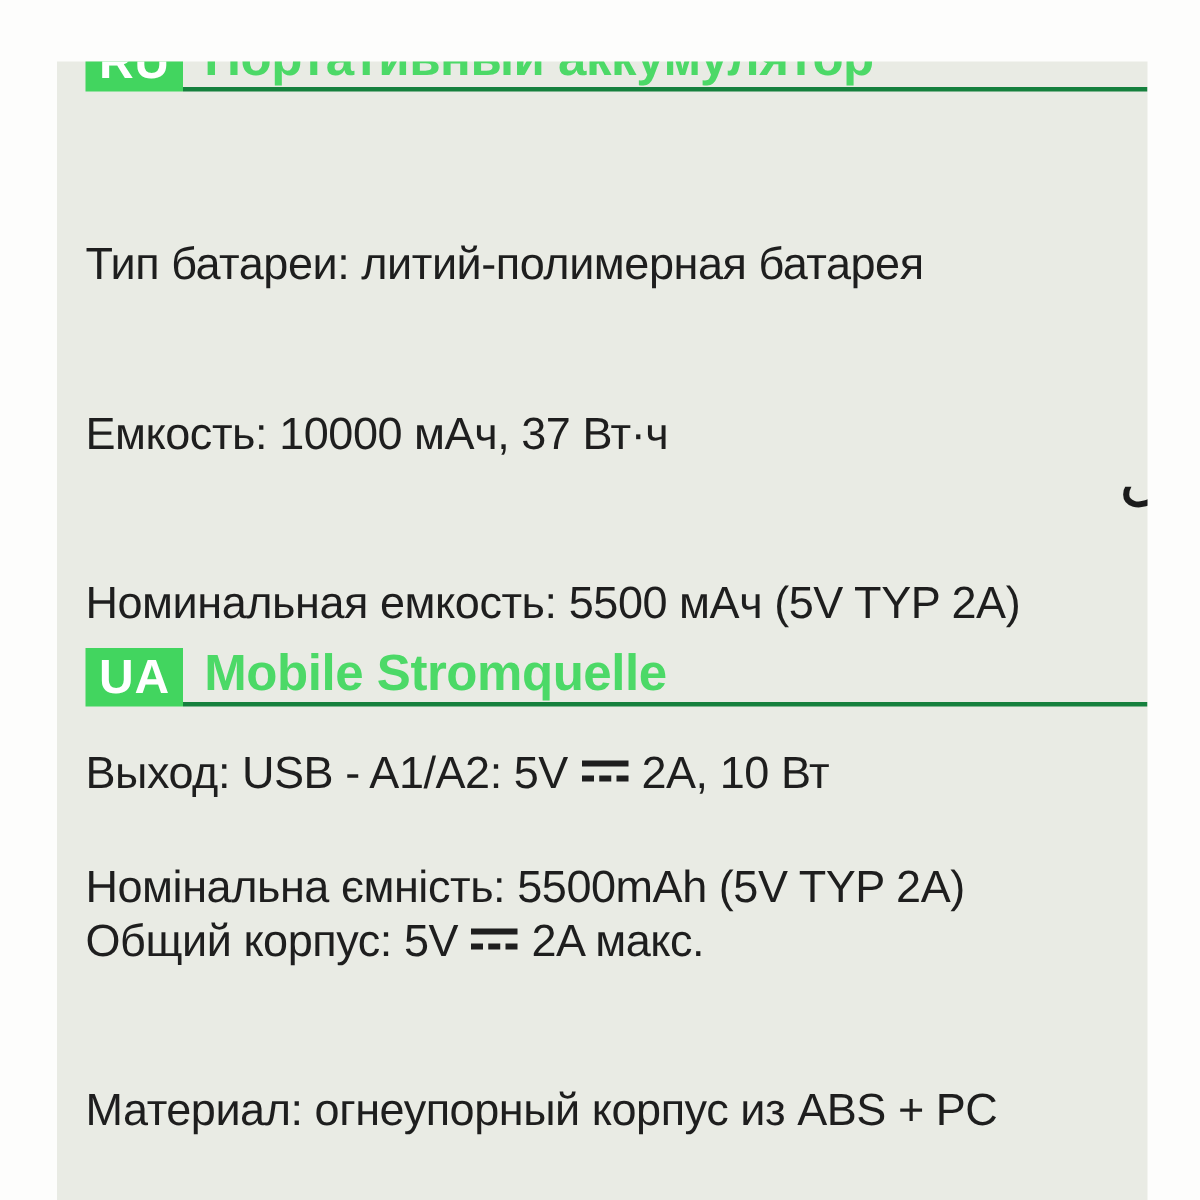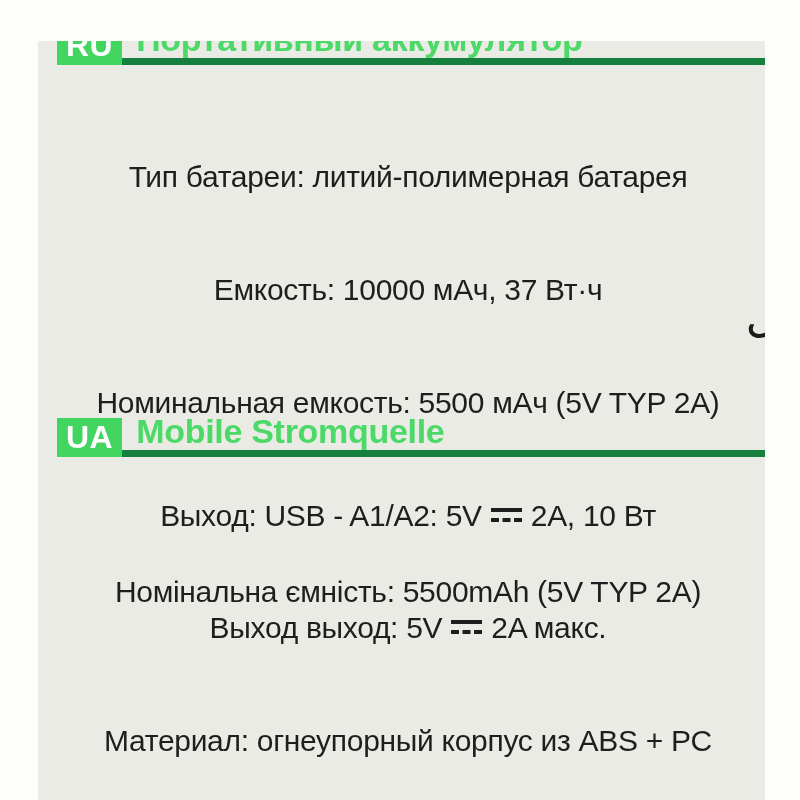--- a/index.html
+++ b/index.html
@@ -23,34 +23,34 @@
   }
   
   .header {
     position: absolute;
     left: 19px;
     right: 0;
     display: flex;
     align-items: flex-end;
   }
   .header-ru { top: -20px; }
-  .header-ua { top: 372px; }
+  .header-ua { top: 390px; }
   .badge {
     display: block;
     background: #42d55f;
     color: #ffffff;
     font-weight: 700;
     font-size: 32px;
     line-height: 34px;
     padding: 2px 9px 3px;
     letter-spacing: 0.5px;
   }
   .title-wrap {
     flex: 1;
-    border-bottom: 7px solid #15803d;
+    border-bottom: 3px solid #15803d;
     padding: 0 16px 0 14px;
   }
   .title {
     display: inline-block;
     color: #4cd967;
     font-weight: 700;
     font-size: 34px;
     line-height: 37px;
     letter-spacing: -0.3px;
   }
@@ -60,21 +60,21 @@
     left: 19px;
     right: 6px;
     font-size: 30px;
     line-height: 37.6px;
     color: #1e1e1e;
     letter-spacing: -0.3px;
     white-space: pre-wrap;
   }
   .lines-ru { top: 42px; }
   .lines-ua { top: 457px; }
-  .line { height: 37.6px; text-align: center; }
+  .line { height: 37.6px; }
   
   .dc {
     display: inline-block;
     box-sizing: border-box;
     width: 31px;
     height: 14px;
     border-top: 4px solid #1e1e1e;
     border-bottom: 4px dashed #1e1e1e;
     margin: 0 9px;
     vertical-align: middle;
@@ -98,21 +98,21 @@
   <div class="header header-ru">
     <span class="badge">RU</span>
     <span class="title-wrap"><span class="title">Портативный аккумулятор</span></span>
   </div>
 
   <div class="lines lines-ru">
     <div class="line">Тип батареи: литий-полимерная батарея</div>
     <div class="line">Емкость: 10000 мАч, 37 Вт·ч</div>
     <div class="line">Номинальная емкость: 5500 мАч (5V TYP 2A)</div>
     <div class="line"><span>Выход: USB - A1/A2: 5V</span><span class="dc"></span><span>2A, 10 Вт</span></div>
-    <div class="line"><span>Выход выход: 5V</span><span class="dc"></span><span>2A макс.</span></div>
+    <div class="line"><span>Общий корпус: 5V</span><span class="dc"></span><span>2A макс.</span></div>
     <div class="line">Материал: огнеупорный корпус из ABS + PC</div>
     
   </div>
 
   <div class="edge-glyph">ل</div>
 
   <div class="header header-ua">
     <span class="badge">UA</span>
     <span class="title-wrap"><span class="title">Mobile Stromquelle</span></span>
   </div>

